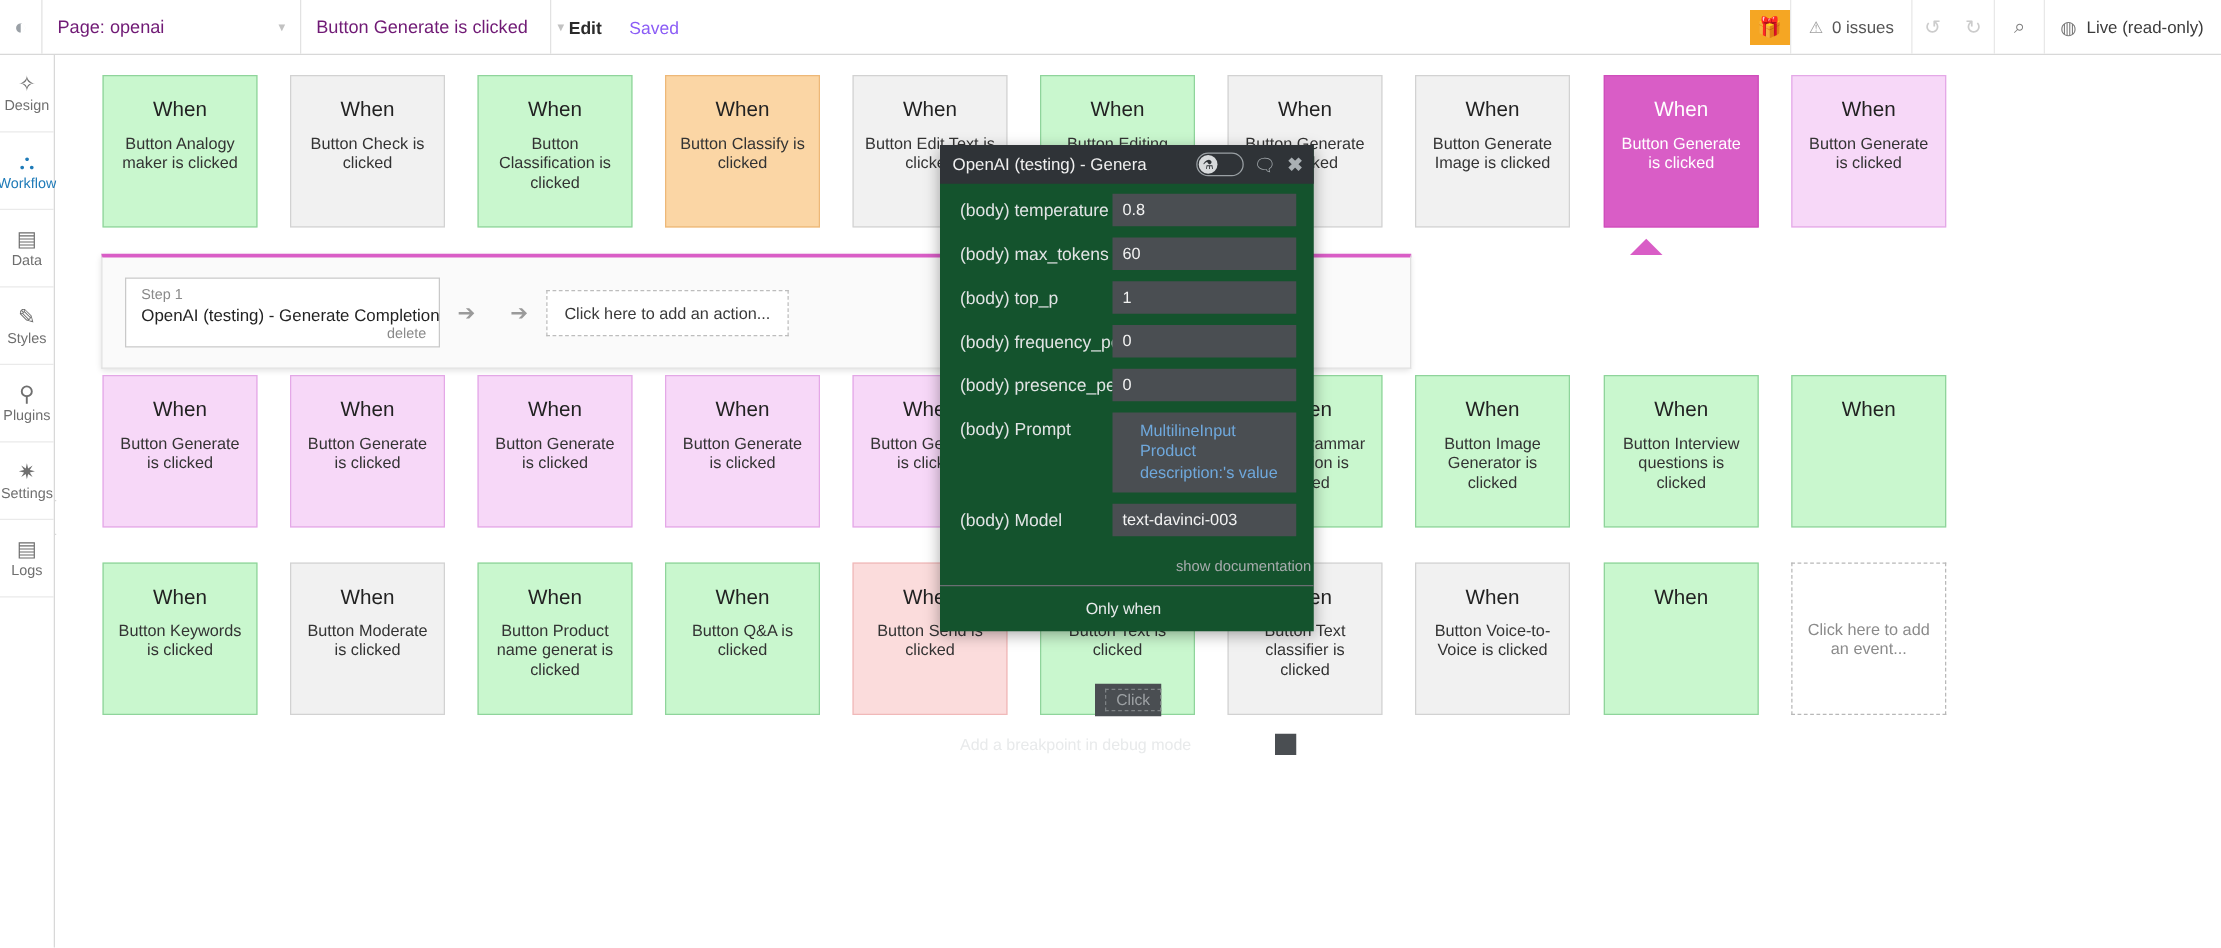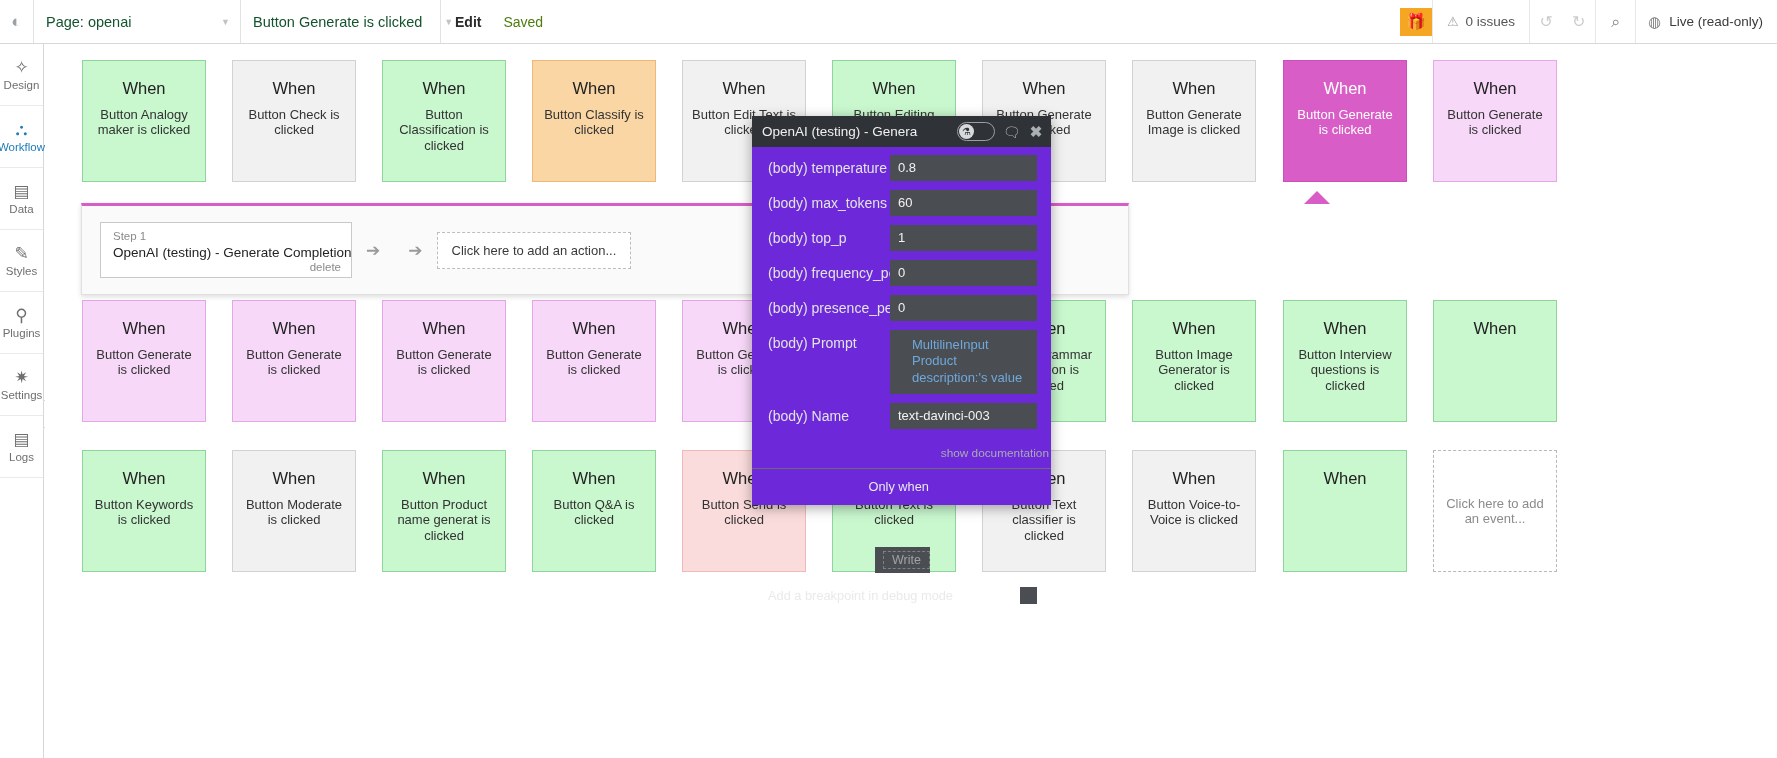--- a/index.html
+++ b/index.html
@@ -24,33 +24,33 @@
     width: 33px; display: flex; align-items: center; justify-content: center;
     color: #9aa0a6; font-size: 17px;
   }
   .tb-sel {
     display: flex; align-items: center; padding: 0 10px 0 12px;
     border-left: 1px solid #e2e2e2;
     height: 100%;
     position: relative;
     min-width: 0;
   }
-  .tb-sel .lbl { font-size: 14.5px; color: #14532d; white-space: nowrap; }
+  .tb-sel .lbl { font-size: 14.5px; color: #701a75; white-space: nowrap; }
   .tb-sel .caret {
     margin-left: auto; padding-left: 22px;
     color: #c2c2c2; font-size: 9px;
   }
   #sel-page { width: 207px; }
   #sel-event { width: 200px; }
   .tb-btn {
     display: flex; align-items: center; padding: 0 11px;
     height: 100%; font-size: 14px;
   }
   #tb-edit { font-weight: bold; color: #2b2b2b; border-left: 1px solid #e2e2e2; padding-left: 14px;}
-  #tb-saved { color: #4d7c0f; }
+  #tb-saved { color: #8b5cf6; }
   .tb-spacer { flex: 1 1 auto; }
   #tb-gift {
     width: 32px; background: #f5a623; color: #fff;
     display: flex; align-items: center; justify-content: center;
     font-size: 16px; align-self: center; height: 28px; margin-right: 0px;
   }
   #tb-issues {
     display: flex; align-items: center; gap: 7px;
     padding: 0 14px; height: 100%;
     color: #555; font-size: 13.5px;
@@ -156,21 +156,21 @@
   .wf-add {
     border: 1px dashed #bdbdbd; background: #fff;
     padding: 10px 14px; font-size: 13px; color: #3a3a3a;
     white-space: nowrap;
   }
 
   
   #modal {
     position: absolute; left: 752px; top: 116px;
     width: 299px; height: 389px;
-    background: #6d28d9;
+    background: #14532d;
     box-shadow: 0 3px 12px rgba(0,0,0,0.35);
     z-index: 50;
     font-size: 13px;
   }
   #modal-head {
     height: 31px; background: #2f3337;
     display: flex; align-items: center; padding: 0 8px 0 10px;
     color: #f0f0f0; font-size: 13.5px;
   }
   #modal-title {
@@ -455,33 +455,33 @@
       </div>
       <div class="frow">
         <div class="flabel">(body) presence_pena</div>
         <div class="fval">0</div>
       </div>
       <div class="frow">
         <div class="flabel">(body) Prompt</div>
         <div class="fval tall">MultilineInput Product description:'s value</div>
       </div>
       <div class="frow">
-        <div class="flabel">(body) Name</div>
+        <div class="flabel">(body) Model</div>
         <div class="fval">text-davinci-003</div>
       </div>
     </div>
 
   <div id="show-doc">show documentation</div>
   <div id="modal-sep"></div>
 
   <div id="modal-foot">
     <div class="onlywhen-row">
       <div class="onlywhen-lbl">Only when</div>
       <div class="onlywhen-box">
-        <span class="ph">Write</span>
+        <span class="ph">Click</span>
       </div>
     </div>
     <div class="bp-row">
       <div class="bp-lbl">Add a breakpoint in debug mode</div>
       <div class="bp-box"></div>
     </div>
   </div>
 </div>
 
 </body></html>

